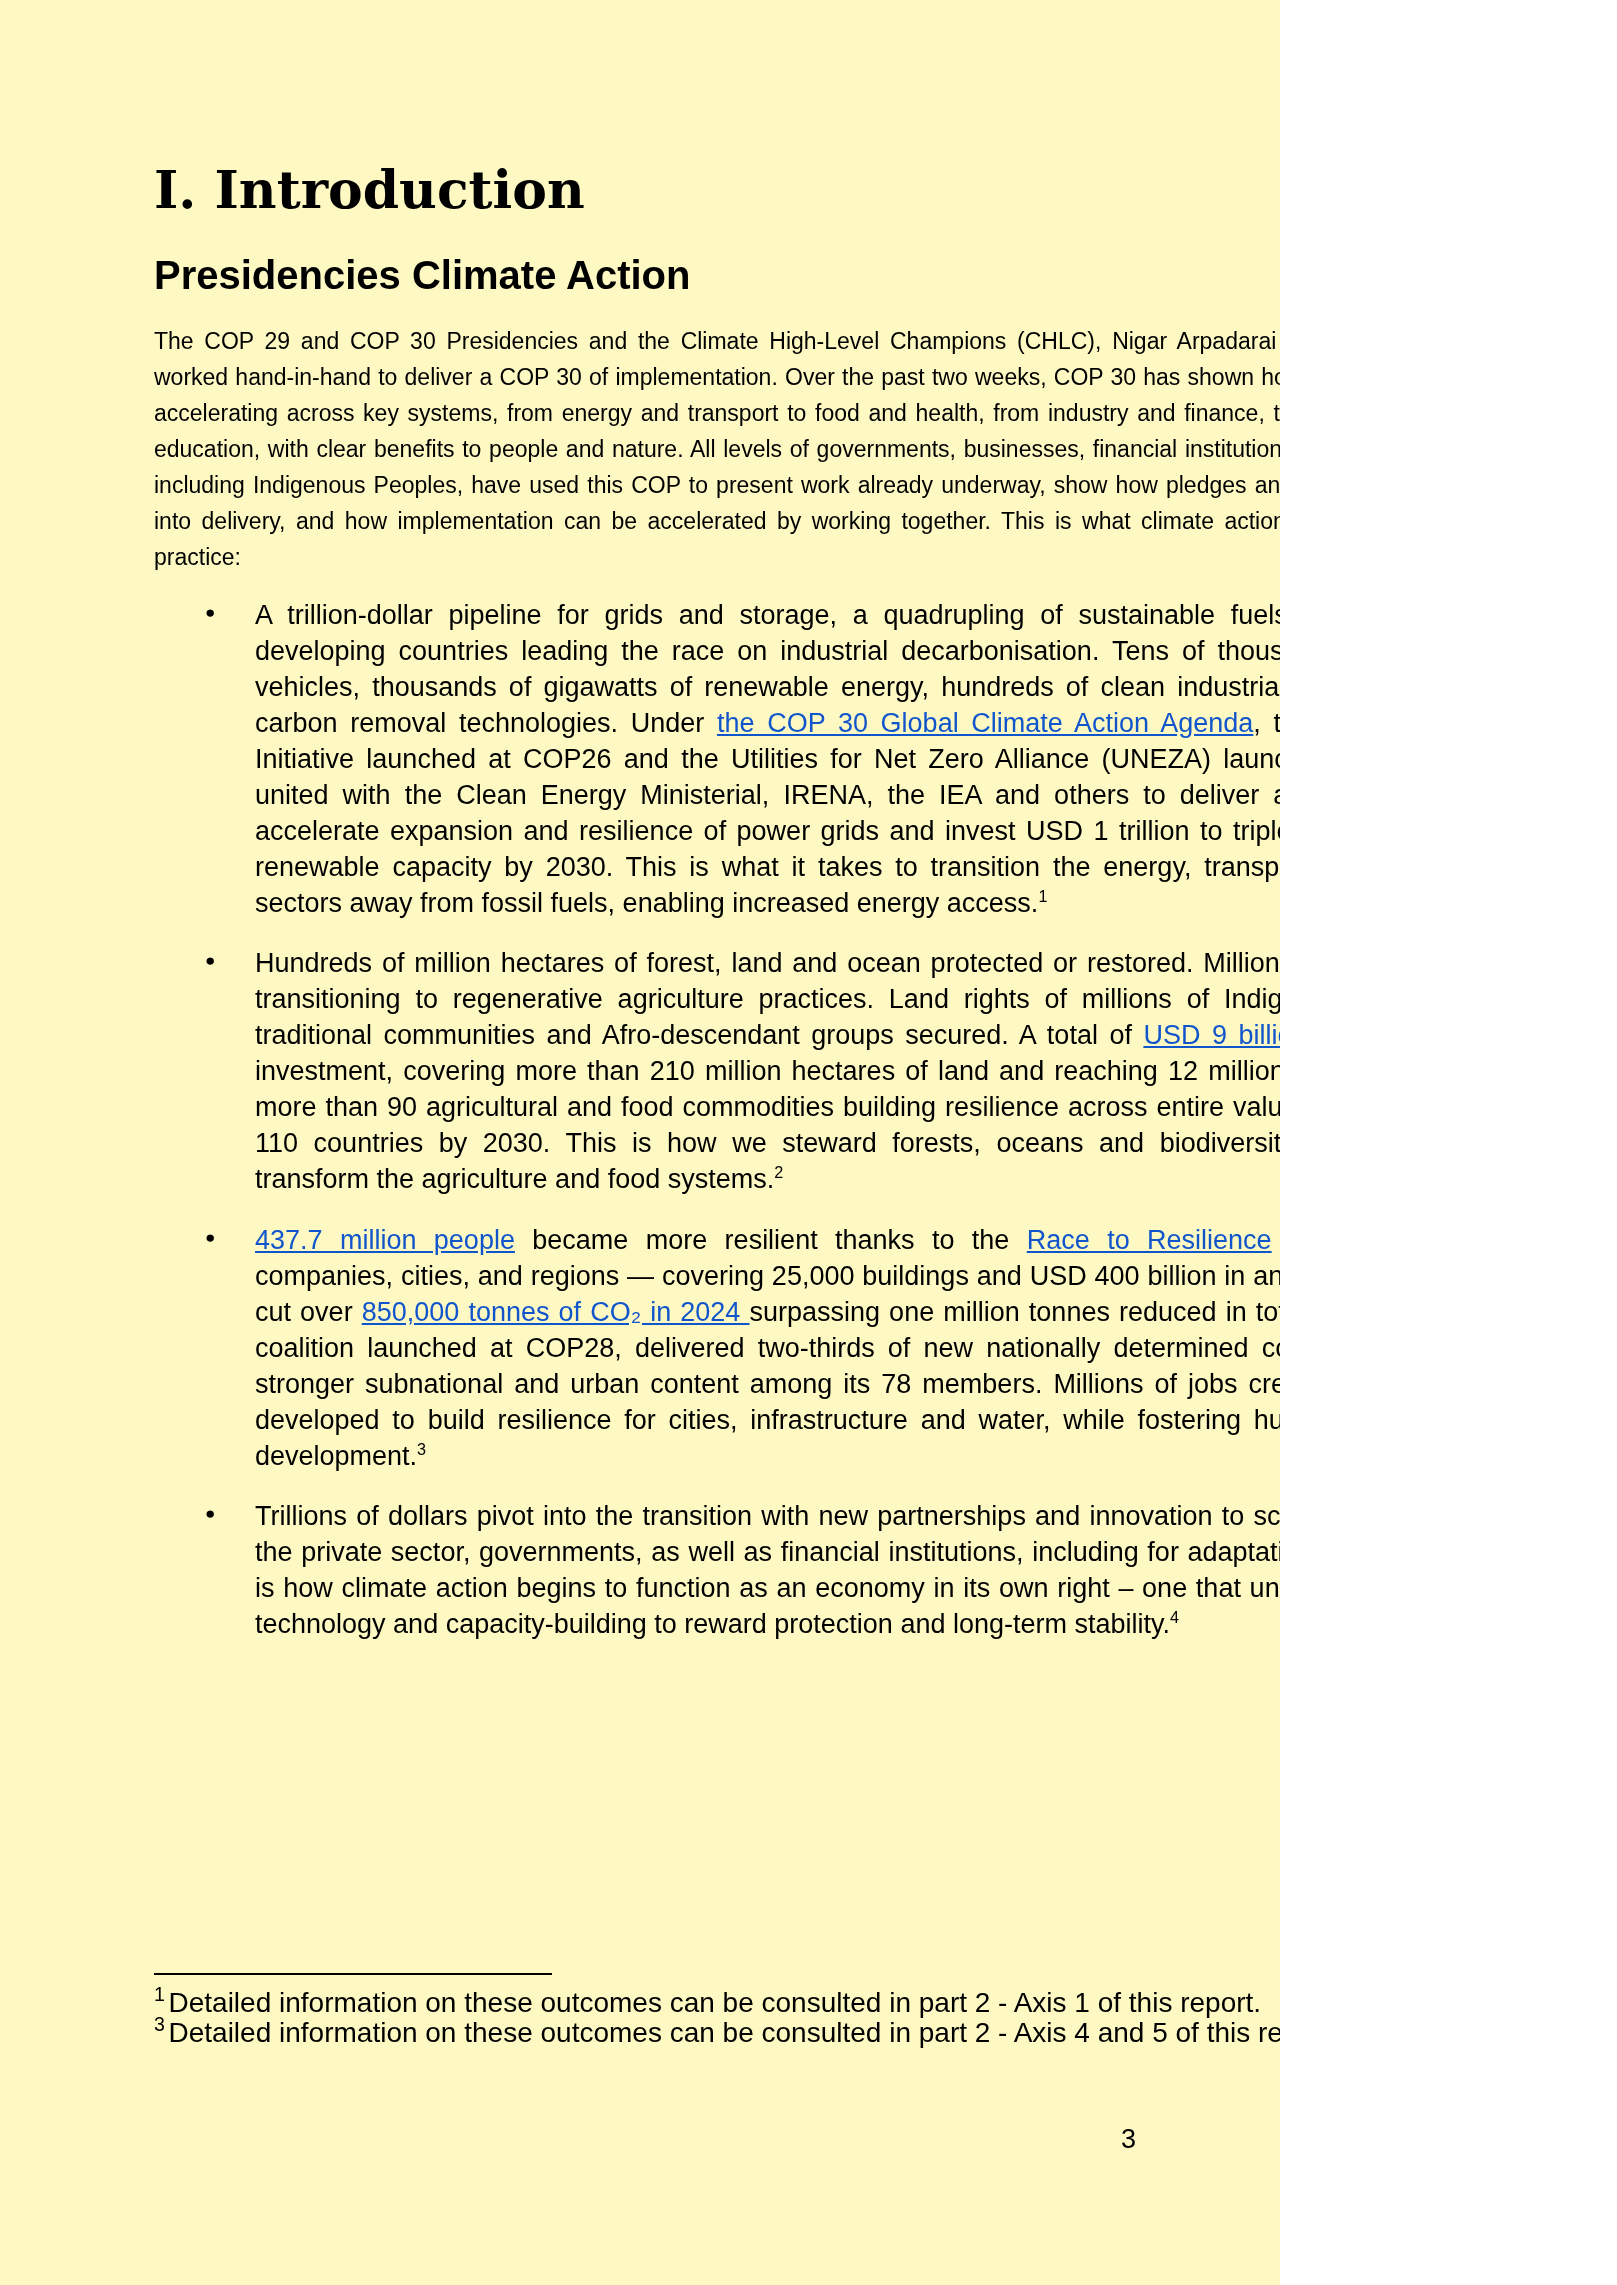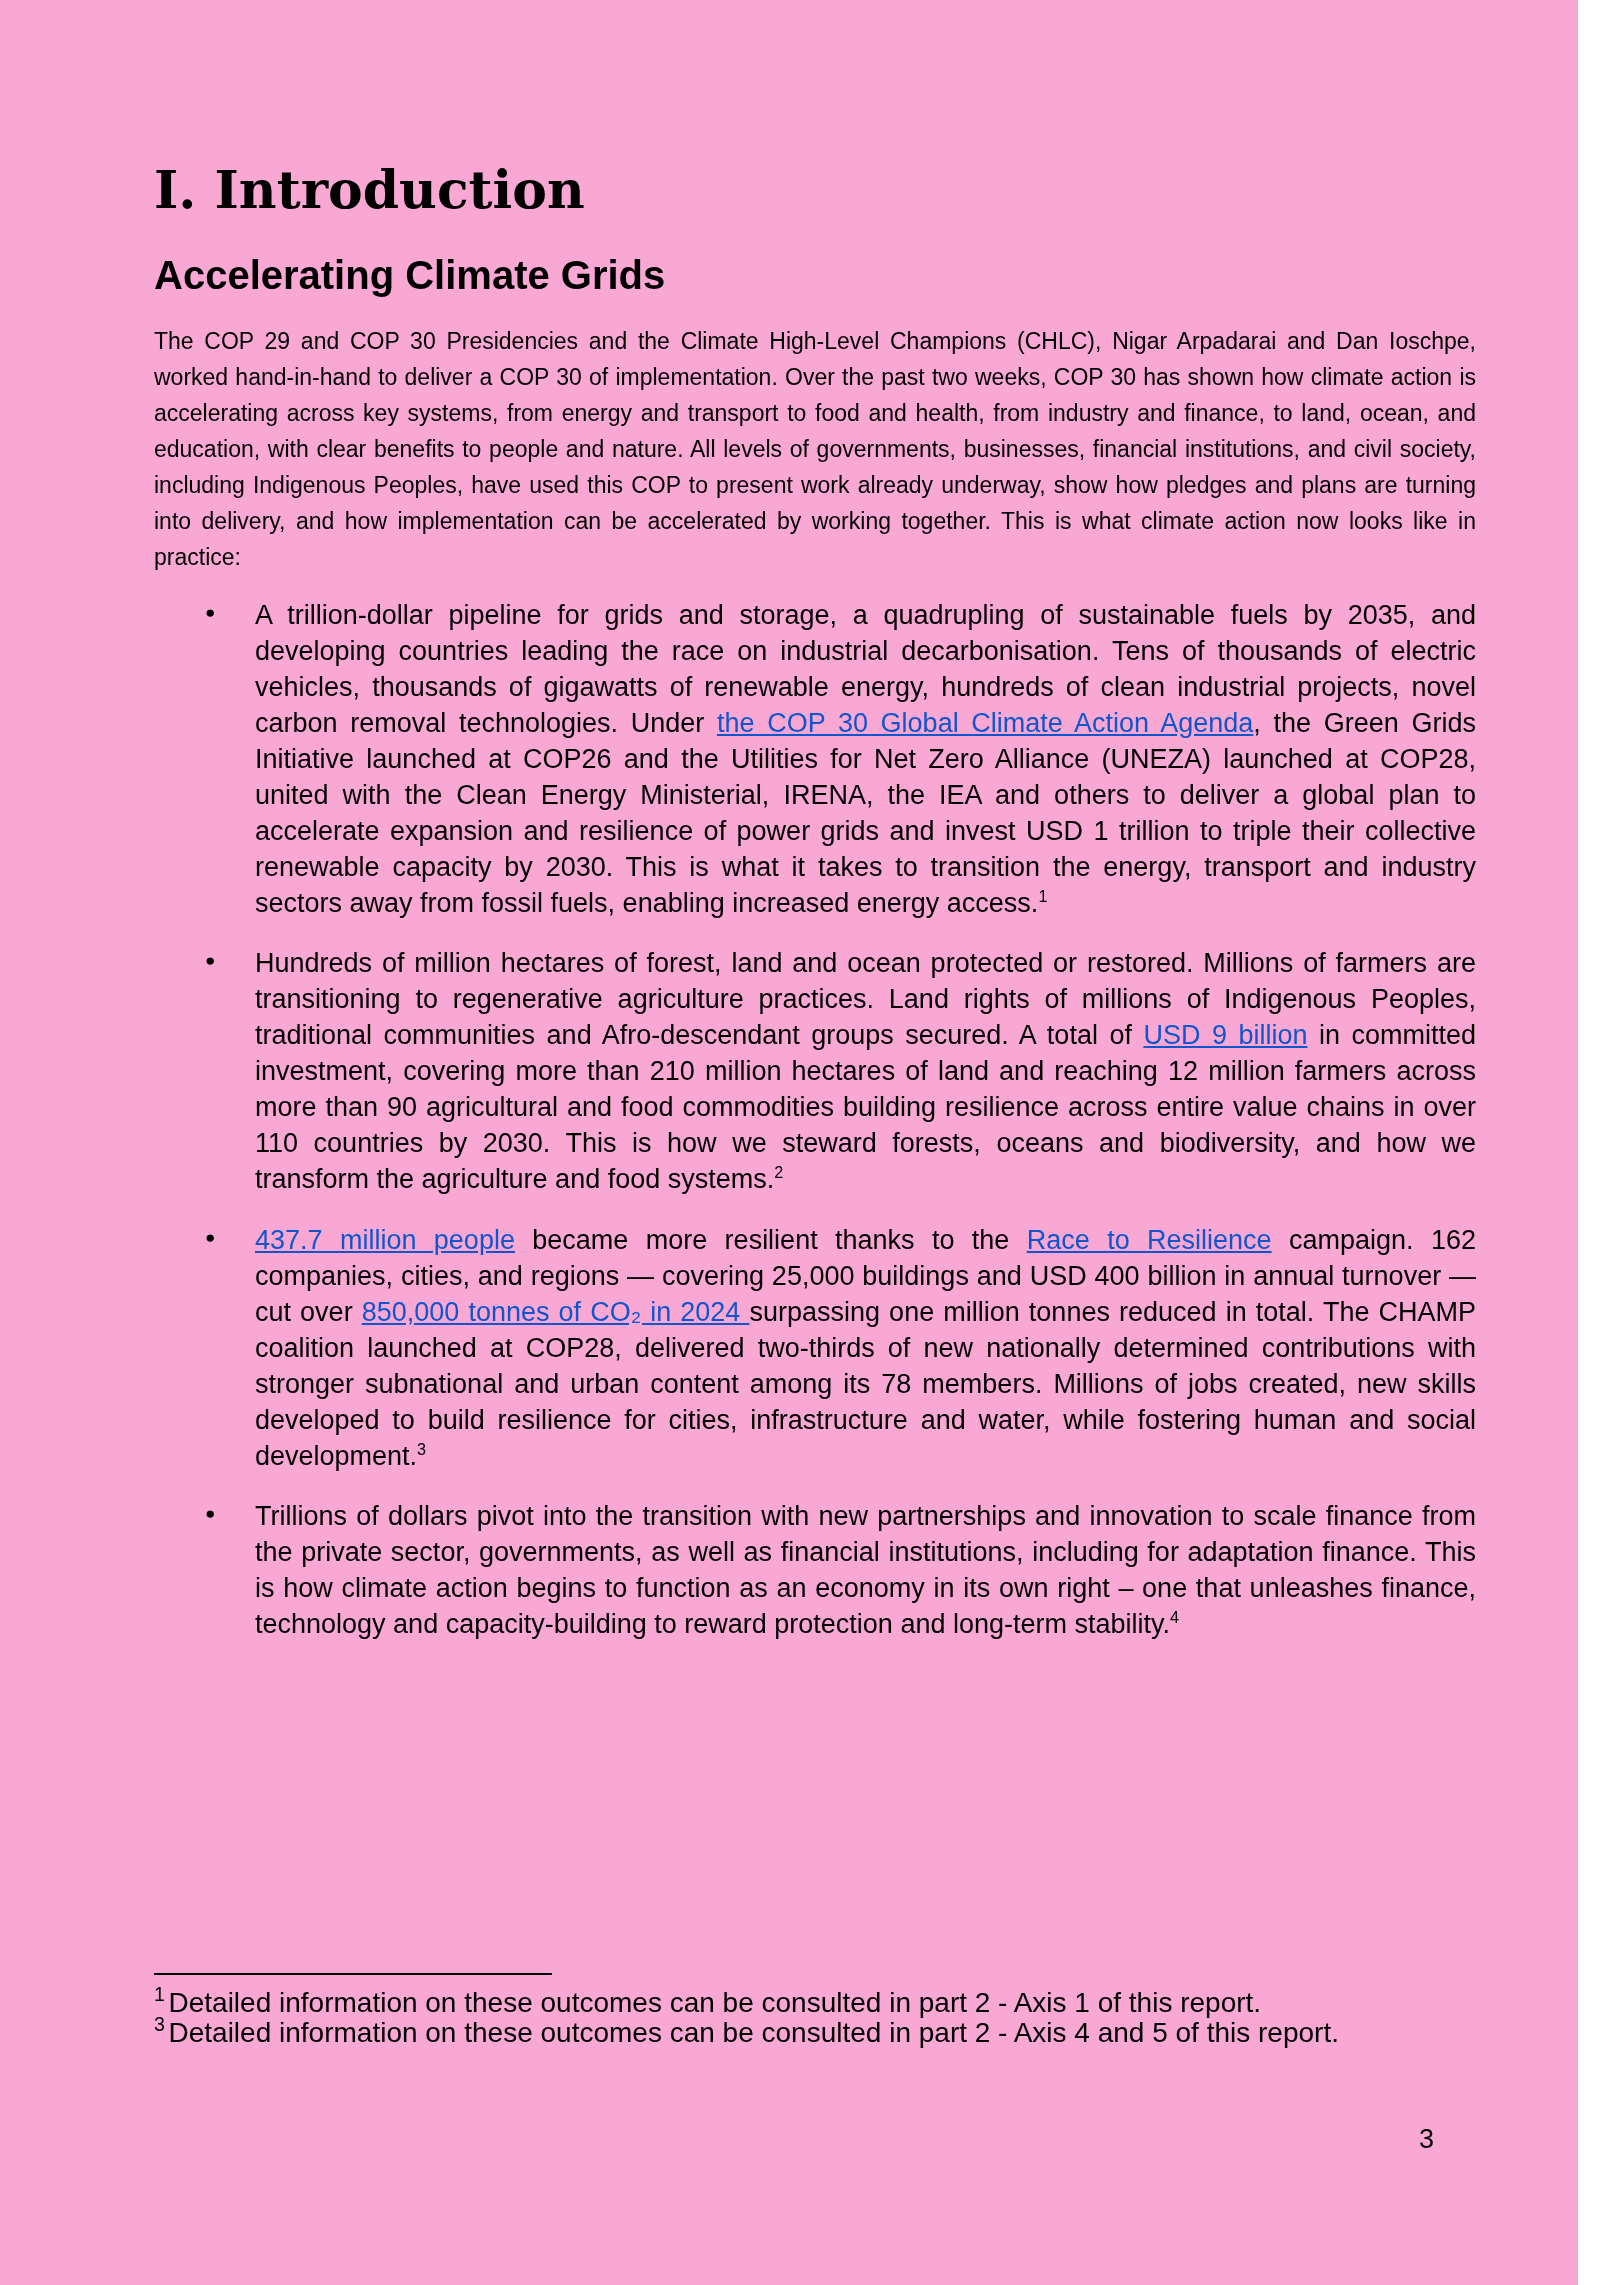--- a/index.html
+++ b/index.html
@@ -1,20 +1,20 @@
 <!DOCTYPE html>
 <html style="font-size:14.5px"><head>
 <meta charset="utf-8">
 <style>
   html, body { margin: 0; padding: 0; background: #ffffff; }
   .page {
     position: relative;
-    width: 1578px;
+    width: 1280px;
     height: 2286px;
-    background: #f9a8d4;
+    background: #fef9c3;
     font-family: "Liberation Sans", sans-serif;
     color: #000000;
     overflow: hidden;
   }
   .content {
     position: absolute;
     left: 154px;
     top: 0;
     width: 1322px;
   }
@@ -103,21 +103,21 @@
   }
 </style>
 </head>
 <body>
 
 <div class="page">
   <div class="content">
 
     <h1 class="section-title">I. Introduction</h1>
 
-    <h2 class="section-subtitle">Accelerating Climate Grids</h2>
+    <h2 class="section-subtitle">Presidencies Climate Action</h2>
 
     <p class="intro"><span>The COP 29 and COP 30 Presidencies and the Climate High-Level Champions (CHLC), Nigar Arpadarai and Dan Ioschpe, worked hand-in-hand to deliver a COP 30 of implementation. Over the past two weeks, COP 30 has shown how climate action is accelerating across key systems, from energy and transport to food and health, from industry and finance, to land, ocean, and education, with clear benefits to people and nature. All levels of governments, businesses, financial institutions, and civil society, including Indigenous Peoples, have used this COP to present work already underway, show how pledges and plans are turning into delivery, and how implementation can be accelerated by working together. This is what climate action now looks like in practice:</span></p>
 
     <ul class="outcomes">
       <li>
         <span class="bullet-dot">●</span>
         <span class="li-text"><span>A trillion-dollar pipeline for grids and storage, a quadrupling of sustainable fuels by 2035, and developing countries leading the race on industrial decarbonisation. Tens of thousands of electric vehicles, thousands of gigawatts of renewable energy, hundreds of clean industrial projects, novel carbon removal technologies. Under </span><a class="doc-link" href="#">the COP 30 Global Climate Action Agenda</a><span>, the Green Grids Initiative launched at COP26 and the Utilities for Net Zero Alliance (UNEZA) launched at COP28, united with the Clean Energy Ministerial, IRENA, the IEA and others to deliver a global plan to accelerate expansion and resilience of power grids and invest USD 1 trillion to triple their collective renewable capacity by 2030. This is what it takes to transition the energy, transport and industry sectors away from fossil fuels, enabling increased energy access.</span><sup class="fn-ref">1</sup></span>
       </li>
       <li>
         <span class="bullet-dot">●</span>

